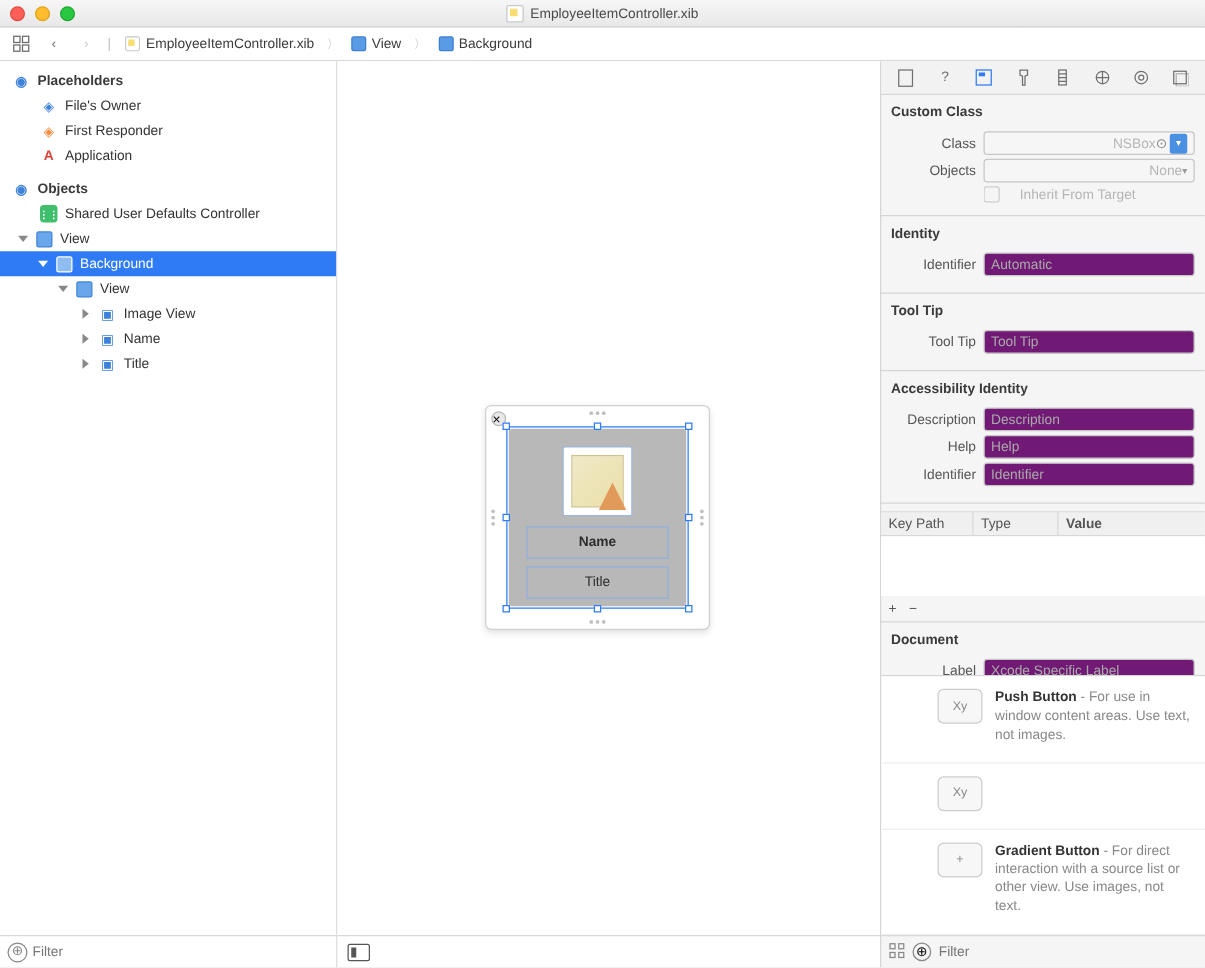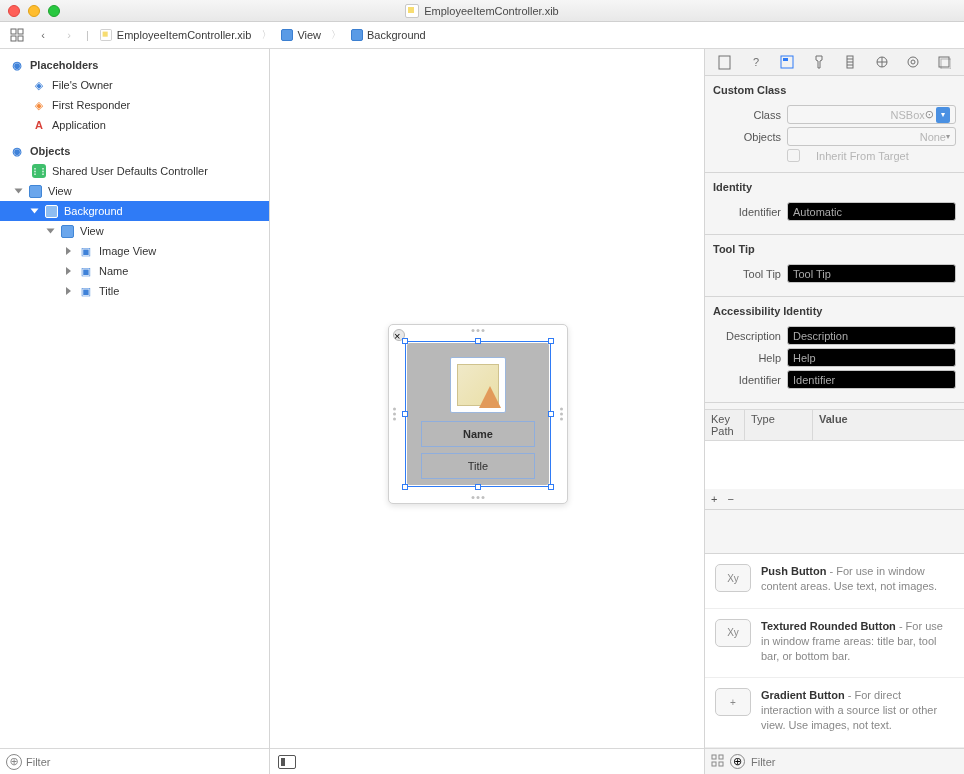--- a/index.html
+++ b/index.html
@@ -79,35 +79,35 @@
 
 
 .insp-tabs{height:27px;border-bottom:1px solid #d5d5d5;display:flex;align-items:center;justify-content:space-around;background:#f2f2f2;padding:0 4px;}
 .insp-tab{width:22px;height:20px;display:flex;align-items:center;justify-content:center;color:#707070;border-radius:3px;}
 .insp-tab.active{color:#2f7bf6;}
 .insp-body{flex:1;overflow:auto;}
 .section{border-bottom:1px solid #d5d5d5;padding:6px 8px 10px;}
 .section-hdr{font-weight:600;color:#3a3a3a;padding:2px 0 6px;font-size:11px;}
 .frow{display:flex;align-items:center;margin:3px 0;gap:6px;}
 .flabel{width:68px;text-align:right;color:#555;font-size:11px;}
-.finput{flex:1;height:19px;border:1px solid #c6c6c6;border-radius:3px;background:#000000;padding:0 5px;color:#aaa;font-size:11px;display:flex;align-items:center;justify-content:space-between;}
+.finput{flex:1;height:19px;border:1px solid #c6c6c6;border-radius:3px;background:#701a75;padding:0 5px;color:#aaa;font-size:11px;display:flex;align-items:center;justify-content:space-between;}
 .finput.dim{background:#f6f6f6;color:#b5b5b5;justify-content:flex-end;}
 .fcheck{display:flex;align-items:center;gap:16px;padding-left:74px;color:#b5b5b5;}
 .fcheck input{accent-color:#b5b5b5;}
 .tbl{border-top:1px solid #d8d8d8;}
 .tblhdr{display:flex;background:#f0f0f0;border-bottom:1px solid #d8d8d8;}
 .tblhdr div{padding:3px 6px;color:#555;font-size:11px;border-right:1px solid #d8d8d8;}
-.tblhdr div:nth-child(1){width:40px;} .tblhdr div:nth-child(2){width:68px;} .tblhdr div:nth-child(3){flex:1;border-right:none;font-weight:bold;}
+.tblhdr div:nth-child(1){width:74px;} .tblhdr div:nth-child(2){width:68px;} .tblhdr div:nth-child(3){flex:1;border-right:none;font-weight:bold;}
 .tblbody{height:48px;background:#fff;}
 .addrem{display:flex;gap:10px;padding:4px 6px;color:#555;font-size:14px;}
 
 .library{flex:0 0 210px;border-top:1px solid #d5d5d5;display:flex;flex-direction:column;}
 .lib-items{flex:1;overflow:auto;background:#fff;}
 .lib-item{display:flex;gap:10px;padding:10px 10px 14px;border-bottom:1px solid #eee;}
-.lib-icon{width:36px;height:28px;border:1px solid #ccc;border-radius:5px;background:#f7f7f7;display:flex;align-items:center;justify-content:center;color:#888;font-size:10px;flex-shrink:0;}
+.lib-icon{width:36px;height:28px;border:1px solid #ccc;border-radius:5px;background:#f7f7f7;display:flex;align-items:center;justify-content:center;color:#888;font-size:10px;flex-shrink:0;margin-left:35px;}
 .lib-txt{flex:1;color:#888;font-size:10.5px;line-height:1.35;}
 .lib-txt b{color:#333;font-size:11px;}
 .lib-filter{height:26px;border-top:1px solid #d8d8d8;display:flex;align-items:center;padding:0 6px;gap:6px;}
 .lib-filter .grid{color:#888;}
 .lib-filter input{flex:1;border:none;outline:none;background:transparent;color:#999;}
 </style>
 </head>
 <body>
 
 <div class="titlebar">
@@ -389,31 +389,40 @@
             <div>Value</div>
           </div>
           <div class="tblbody"></div>
         </div>
         <div class="addrem">
           <span>+</span>
           <span>−</span>
         </div>
       </div>
 
+      <div class="section">
+        <div class="section-hdr">Document</div>
+        <div class="frow">
+          <div class="flabel">Label</div>
+          <div class="finput">
+              <span>Xcode Specific Label</span>
+            </div>
+        </div>
+
+      </div>
     </div>
 
     <div class="library">
       <div class="lib-items" id="lib-items">
           <div class="lib-item">
             <div class="lib-icon">Xy</div>
             <div class="lib-txt"><b>Push Button</b><span> - For use in window content areas. Use text, not images.</span></div>
           </div>
           <div class="lib-item">
             <div class="lib-icon">Xy</div>
-            <div class="lib-txt"><b>Textured Rounded Button</b><span> - For use in window frame areas: title bar, tool bar, or bottom bar.</span></div>
           </div>
           <div class="lib-item">
             <div class="lib-icon">+</div>
             <div class="lib-txt"><b>Gradient Button</b><span> - For direct interaction with a source list or other view. Use images, not text.</span></div>
           </div>
         </div>
       <div class="lib-filter">
         <span class="grid"><svg width="13" height="13">
               <rect x="1" y="1" width="4" height="4" fill="none" stroke="#888"></rect>
               <rect x="8" y="1" width="4" height="4" fill="none" stroke="#888"></rect>

